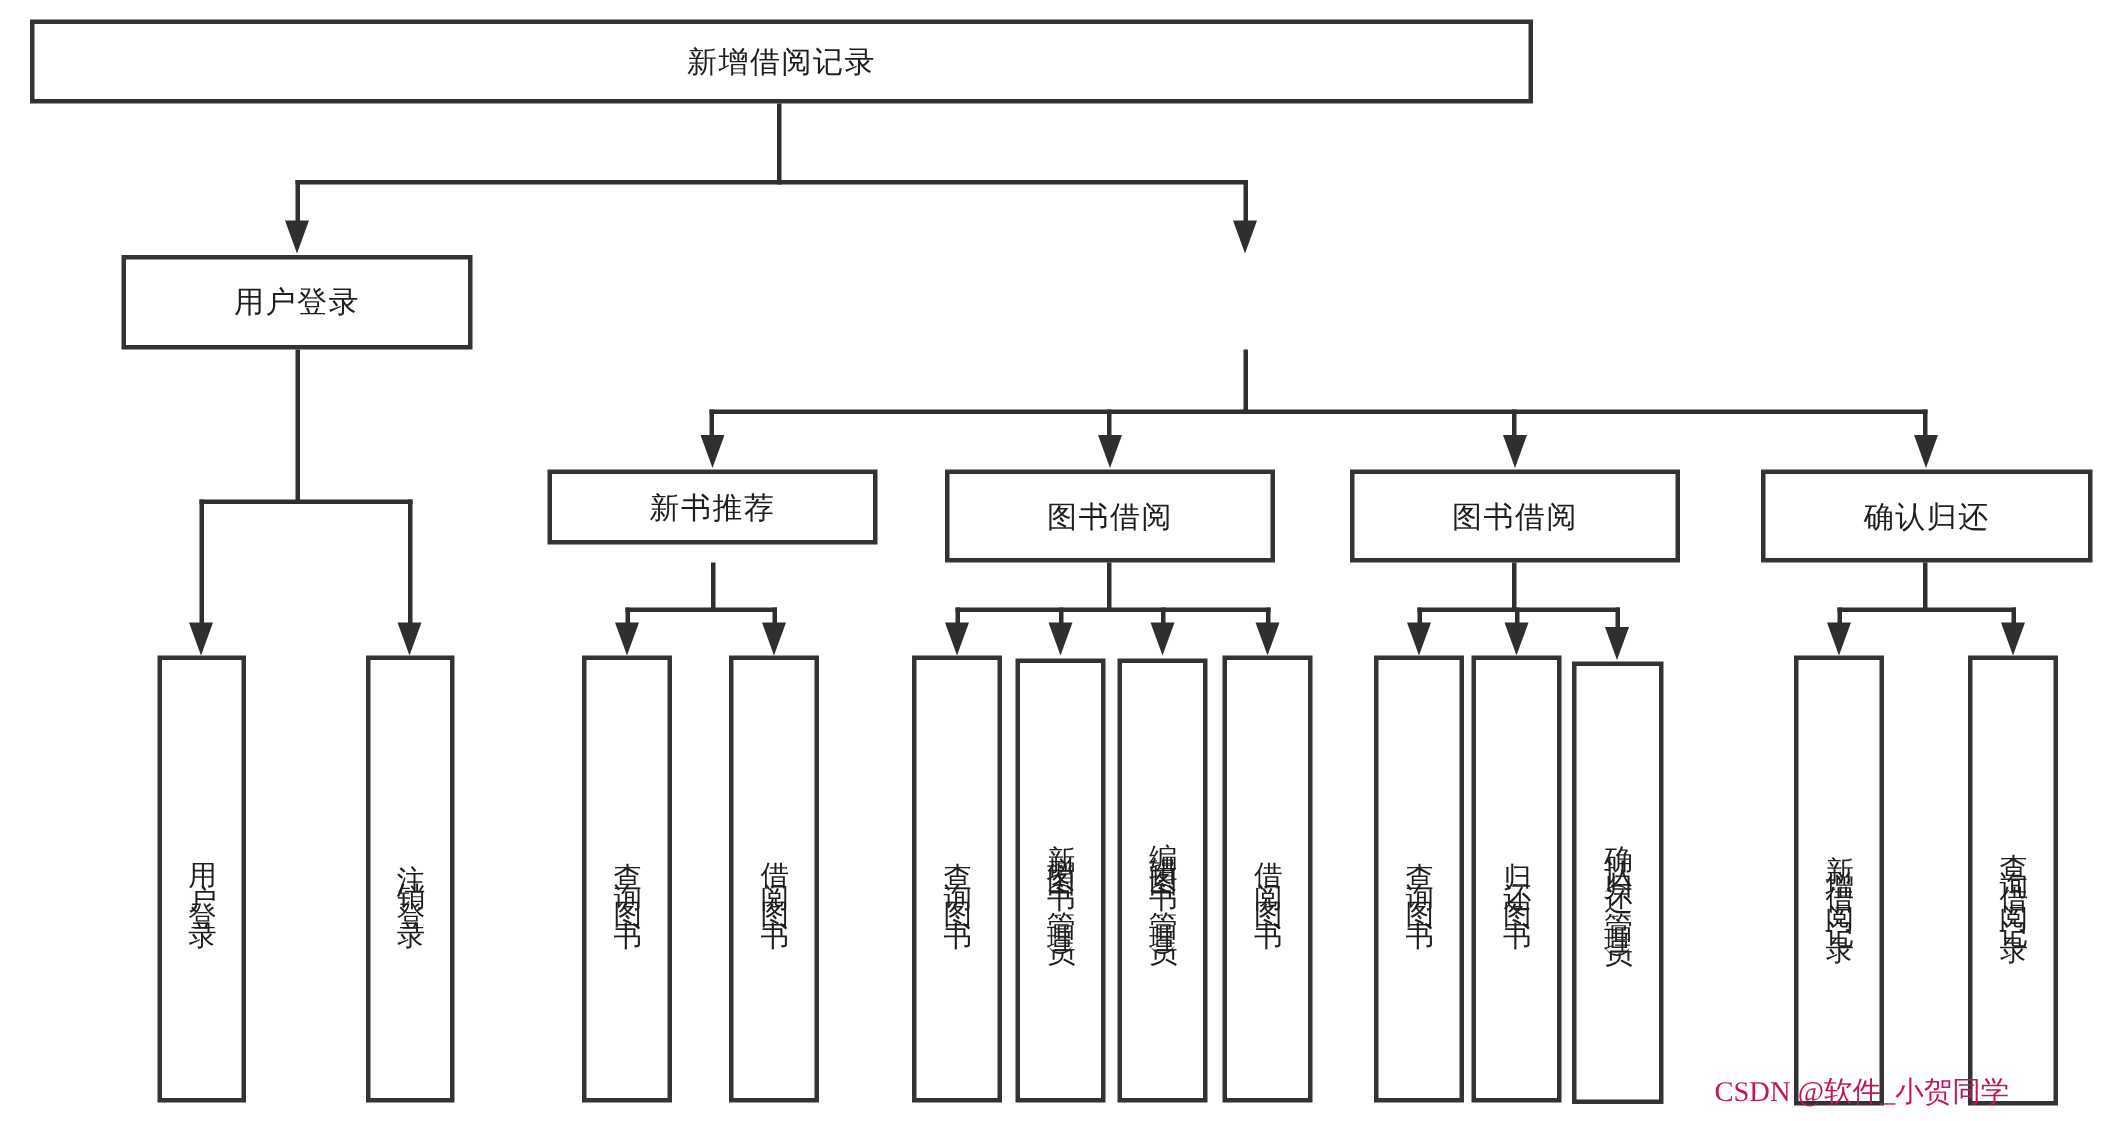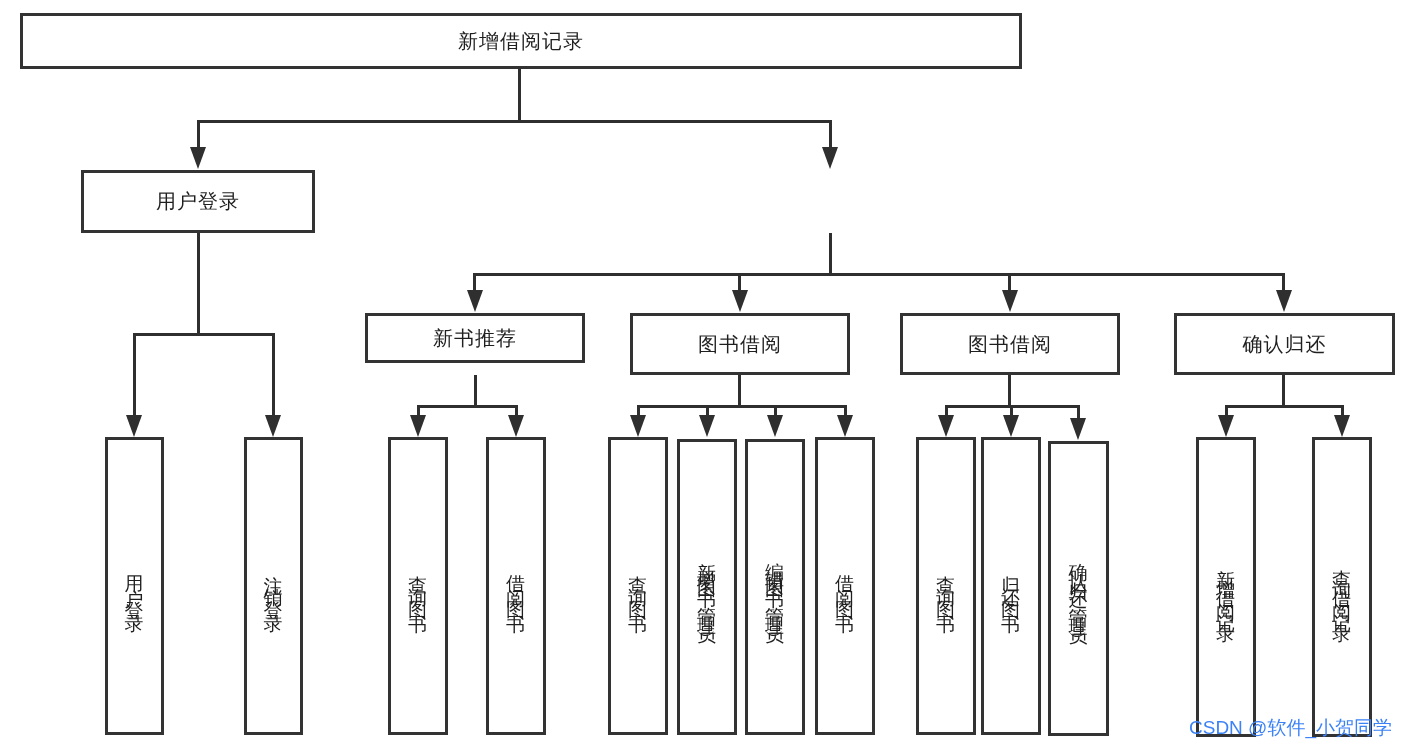--- a/index.html
+++ b/index.html
@@ -29,25 +29,26 @@
   }
   .line{position:absolute;background:#2f2f2f;}
   .arrow{
     position:absolute;width:0;height:0;
     border-left:8px solid transparent;
     border-right:8px solid transparent;
     border-top:22px solid #2f2f2f;
   }
   .watermark{
     position:absolute;
-    left:1189px;top:715px;
+    left:1143px;top:715px;
     font-size:19px;
-    color:#3b82f6;
+    color:#be185d;
     white-space:nowrap;
     z-index:5;
+    font-family:Liberation Serif, serif;
   }
 </style>
 </head>
 <body>
 
 <div class="canvas">
 
   <div class="box" style="left:20px;top:13px;width:1002px;height:56px;">
     <span class="hlabel">新增借阅记录</span>
   </div>

